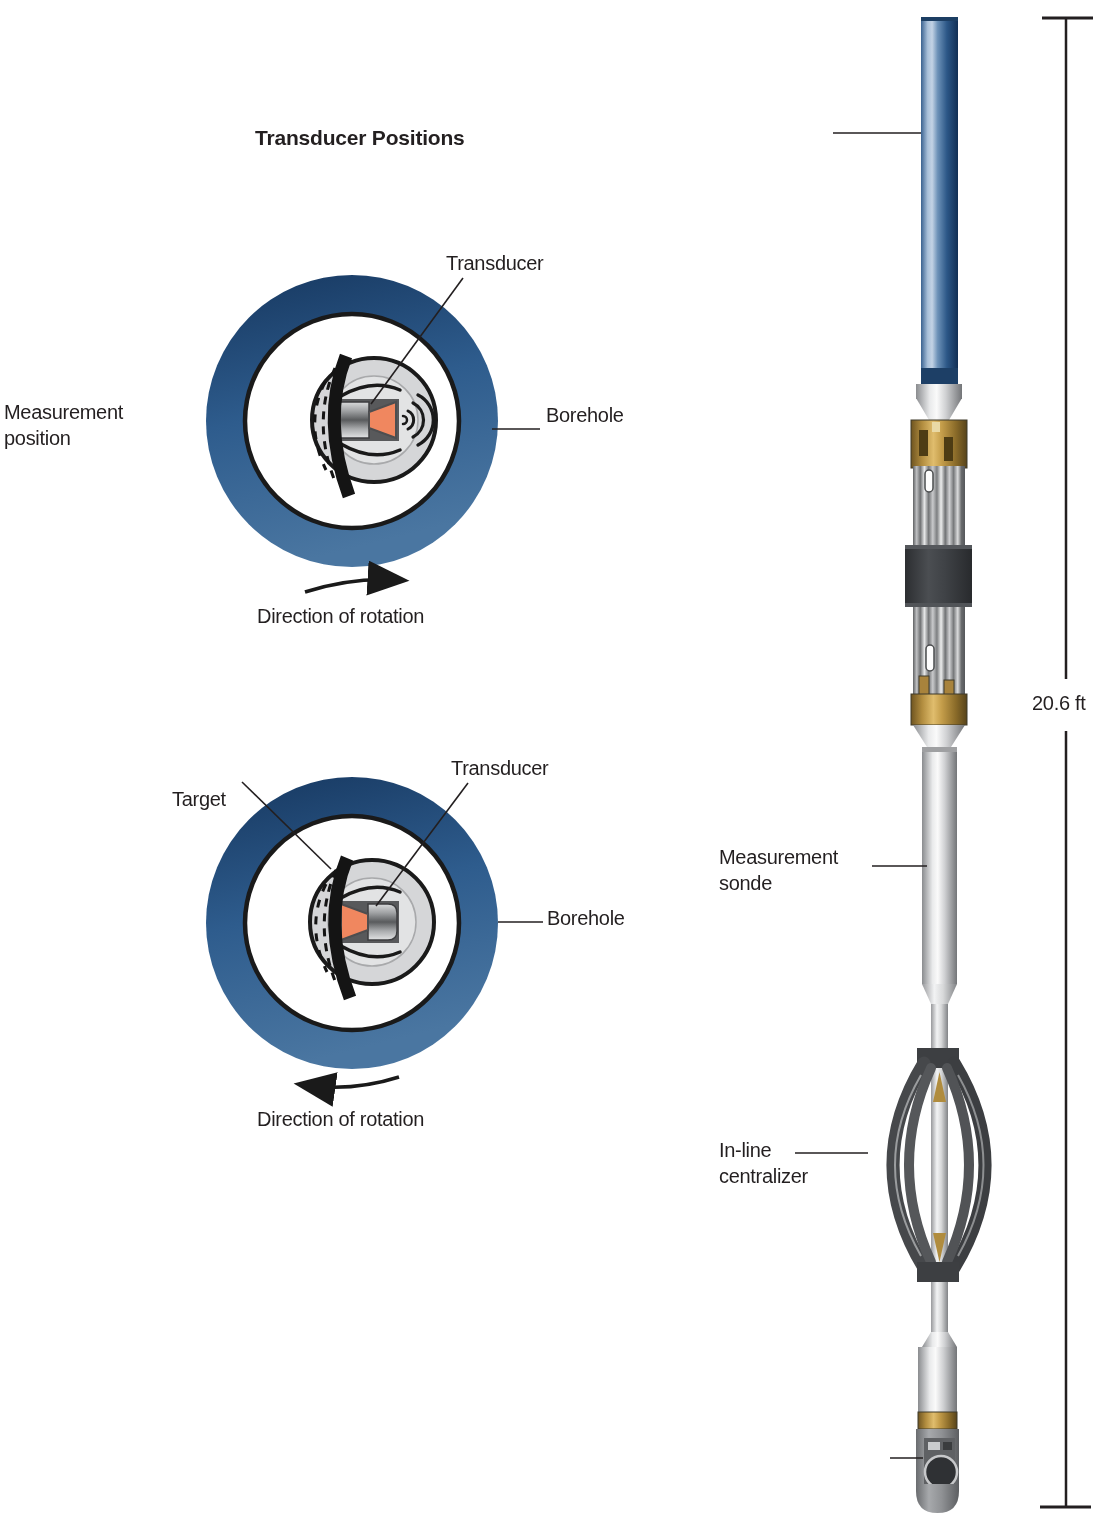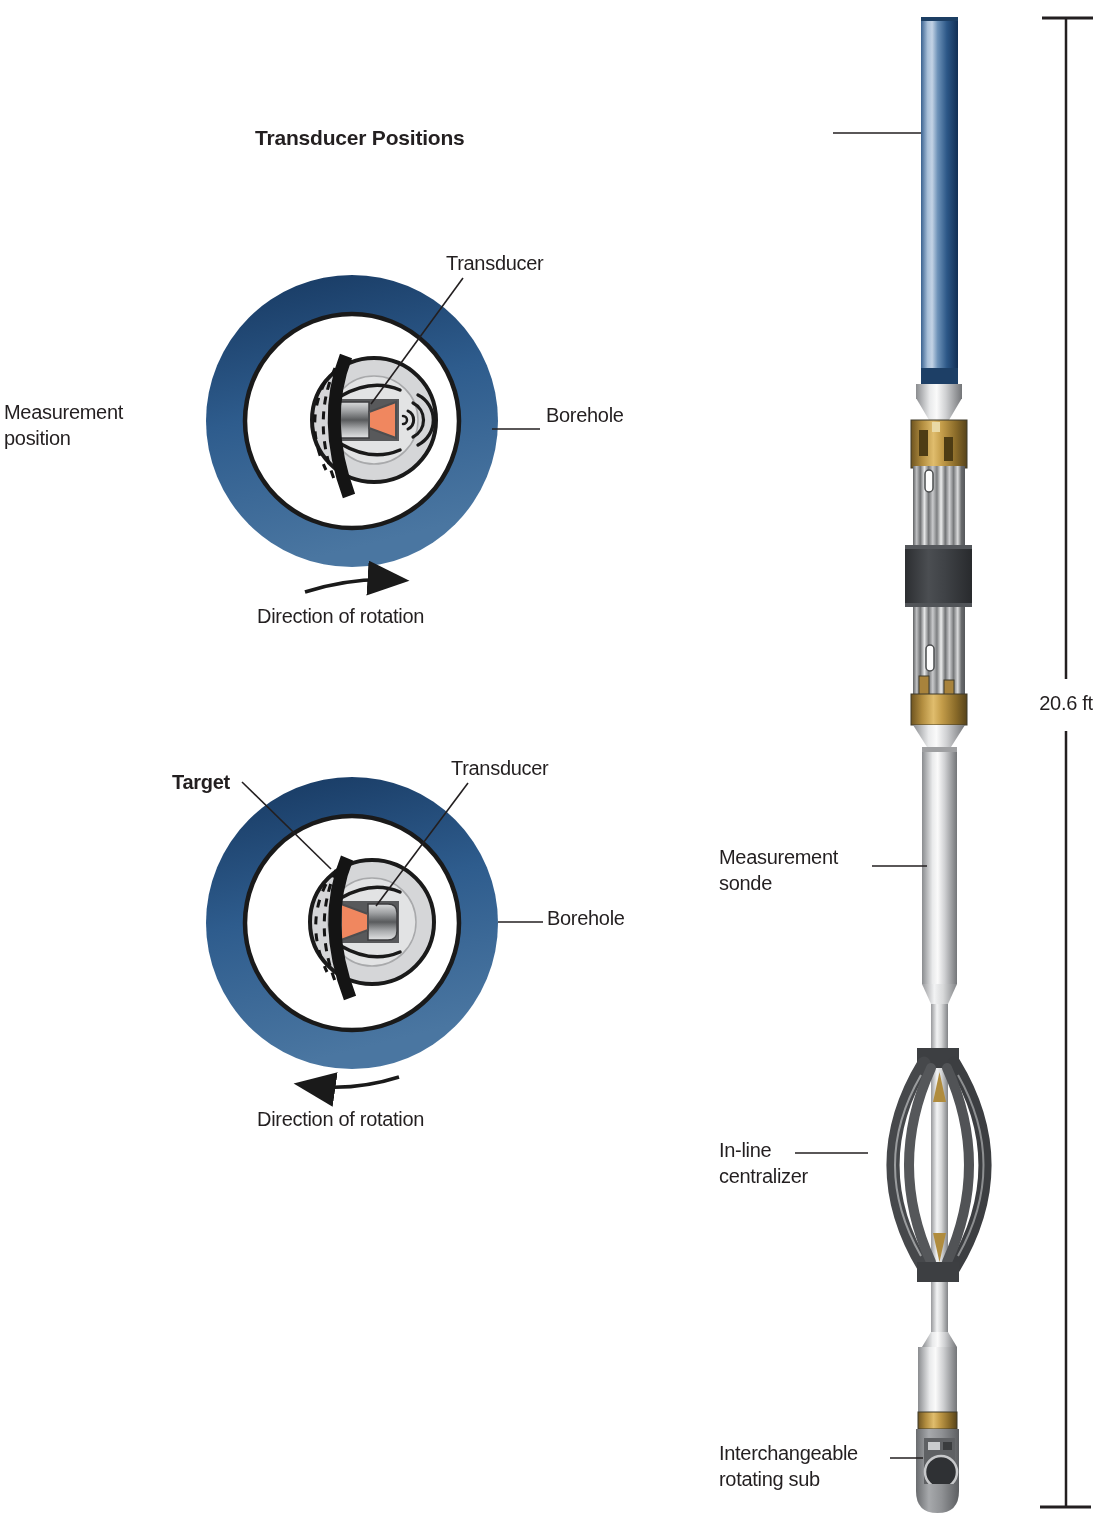--- a/index.html
+++ b/index.html
@@ -1,21 +1,21 @@
 <!DOCTYPE html>
 <html><head>
 <meta charset="utf-8">
 <style>
   html,body{margin:0;padding:0;background:#ffffff;}
   #stage{position:relative;width:1110px;height:1514px;background:#ffffff;overflow:hidden;
          font-family:"Liberation Sans", sans-serif;color:#231f20;}
   #art{position:absolute;left:0;top:0;}
   .lbl{position:absolute;font-size:20px;line-height:1.3;letter-spacing:-0.3px;color:#231f20;}
   .title{font-weight:bold;font-size:21px;letter-spacing:-0.2px;}
-  .center{text-align:center;}
+  .center{}
 </style>
 </head>
 <body>
 
 <div id="stage">
 
 <svg id="art" width="1110" height="1514" viewBox="0 0 1110 1514">
   <defs>
     <linearGradient id="gBlueRing" x1="0" y1="0" x2="0.25" y2="1">
       <stop offset="0" stop-color="#16375f"></stop>
@@ -227,23 +227,22 @@
   </g>
 </svg>
 
   <div class="lbl title" style="left:255px;top:124px;">Transducer Positions</div>
 
   <div class="lbl" style="left:446px;top:250px;">Transducer</div>
   <div class="lbl" style="left:546px;top:402px;">Borehole</div>
   <div class="lbl" style="left:4px;top:399px;width:165px;">Measurement position</div>
   <div class="lbl" style="left:257px;top:603px;">Direction of rotation</div>
 
-  <div class="lbl" style="left:172px;top:769px;font-weight:bold;">Target</div>
+  <div class="lbl" style="left:172px;top:786px;">Target</div>
   <div class="lbl" style="left:451px;top:755px;">Transducer</div>
   <div class="lbl" style="left:547px;top:905px;">Borehole</div>
   <div class="lbl" style="left:257px;top:1106px;">Direction of rotation</div>
 
   <div class="lbl" style="left:719px;top:844px;width:165px;">Measurement sonde</div>
   <div class="lbl" style="left:719px;top:1137px;width:135px;">In-line centralizer</div>
-  <div class="lbl" style="left:719px;top:1440px;width:180px;">Interchangeable rotating sub</div>
   <div class="lbl center" style="left:1032px;top:690px;width:68px;">20.6 ft</div>
 
 </div>
 
 </body></html>

